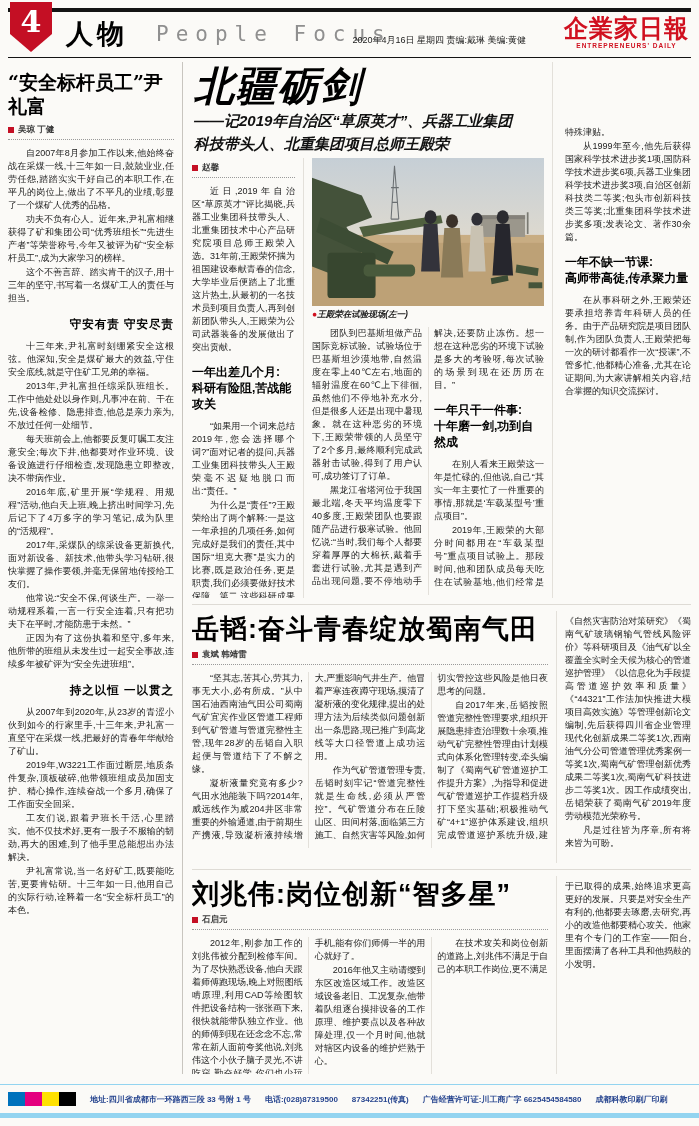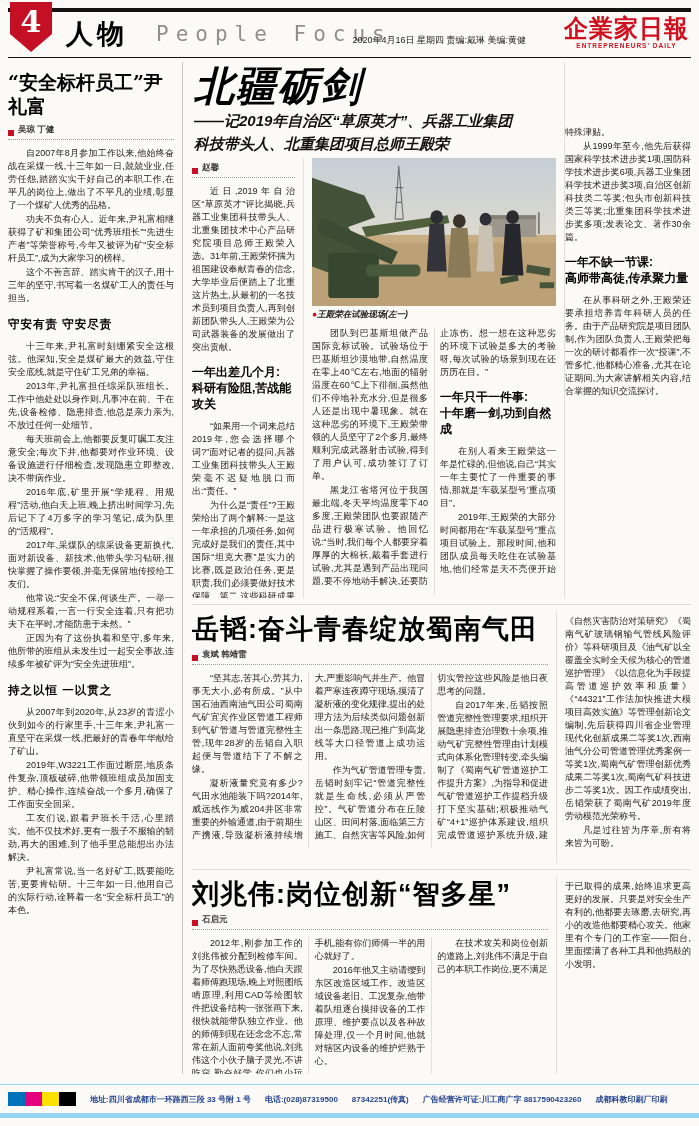--- a/index.html
+++ b/index.html
@@ -20,38 +20,38 @@
   .masthead{position:absolute;right:2px;top:10px;text-align:center;}
   .masthead-cn{font-family:"DejaVu Serif","Liberation Serif",serif;font-weight:900;font-size:24px;
                color:#d0101f;letter-spacing:1px;line-height:26px;transform:scaleY(1.05);}
   .masthead-en{font-size:6.5px;color:#d0101f;letter-spacing:1px;font-weight:bold;}
   
   .content{display:flex;height:1012px;margin:4px 8px 0 8px;overflow:hidden;}
   .col-left{width:166px;flex:0 0 166px;border-right:1px solid #c8c5bf;padding-right:8px;overflow:hidden;}
   .main-right{flex:1;padding-left:9px;display:flex;flex-direction:column;overflow:hidden;}
   p.body{margin:0;text-indent:2em;text-align:justify;font-size:9px;line-height:13px;color:#222;}
   p.body + p.body{margin-top:1px;}
-  .byline{display:flex;align-items:flex-end;gap:4px;font-size:8.5px;font-weight:bold;color:#3a3a3a;
+  .byline{display:flex;align-items:center;gap:4px;font-size:8.5px;font-weight:bold;color:#3a3a3a;
           border-bottom:1px dotted #9a9a9a;padding-bottom:3px;margin:4px 0 7px 0;}
   .redsq{width:6px;height:6px;background:#c40f24;flex:0 0 6px;}
   
   .left-title{font-family:"DejaVu Serif","Liberation Serif",serif;font-weight:900;font-size:19px;
               line-height:24px;margin:8px 0 6px 0;color:#000;}
-  .left-sub{font-size:11.5px;font-weight:900;margin:12px 0 8px 0;letter-spacing:1px;color:#000;}
+  .left-sub{font-size:11.5px;font-weight:900;margin:12px 0 8px 0;letter-spacing:1px;color:#000;text-align:right;}
   
   .art1{height:536px;display:flex;overflow:hidden;}
   .art1-left{flex:1;display:flex;flex-direction:column;overflow:hidden;}
   .art1-head{padding:2px 0 4px 2px;font-style:italic;}
   .art1-title{font-family:"DejaVu Serif","Liberation Serif",serif;font-weight:900;font-size:40px;
               line-height:44px;color:#000;letter-spacing:2px;margin:0;}
   .art1-subtitle{font-size:15px;font-weight:700;line-height:21px;color:#111;margin-top:2px;}
   .art1-body{flex:1;display:flex;overflow:hidden;}
   .colA{width:103px;flex:0 0 103px;overflow:hidden;}
   .colBC{flex:1;margin-left:8px;padding-left:8px;border-left:1px solid #e3e0da;overflow:hidden;}
-  .colD{width:126px;flex:0 0 126px;margin-left:8px;padding-left:0;border-left:1px solid #e3e0da;overflow:hidden;padding-top:64px;}
+  .colD{width:126px;flex:0 0 126px;margin-left:8px;padding-left:12px;border-left:1px solid #e3e0da;overflow:hidden;padding-top:64px;}
   .mainsub{font-size:12px;font-weight:900;line-height:16px;margin:10px 0 8px 0;color:#000;}
   .photo-wrap{width:100%;}
   .photo-svg{display:block;width:100%;height:148px;background:#cfd4d6;}
   .caption{font-size:8.5px;font-style:italic;font-weight:bold;color:#222;margin:3px 0 6px 0;}
   .caption .dot{color:#d0101f;font-style:normal;}
   .twocol{column-count:2;column-gap:12px;column-rule:1px solid #e3e0da;height:268px;column-fill:auto;overflow:hidden;}
   
   .art2,.art3{border-top:1px solid #dedbd5;margin-top:6px;padding-top:6px;display:flex;overflow:hidden;}
   .art2{height:252px;}
   .art3{flex:1;}
@@ -246,17 +246,17 @@
   <div class="footer">
     <div class="colorbar">
       <i id="cb0" style="background: rgb(0, 114, 188);"></i>
       <i id="cb1" style="background: rgb(228, 0, 127);"></i>
       <i id="cb2" style="background: rgb(255, 225, 0);"></i>
       <i id="cb3" style="background: rgb(0, 0, 0);"></i>
     </div>
     <span class="foot-text">地址:四川省成都市一环路西三段 33 号附 1 号</span>
     <span class="foot-text">电话:(028)87319500</span>
     <span class="foot-text">87342251(传真)</span>
-    <span class="foot-text">广告经营许可证:川工商广字 8817590423260</span>
+    <span class="foot-text">广告经营许可证:川工商广字 6625454584580</span>
     <span class="foot-text">成都科教印刷厂印刷</span>
   </div>
 
 </div>
 
 </body></html>

